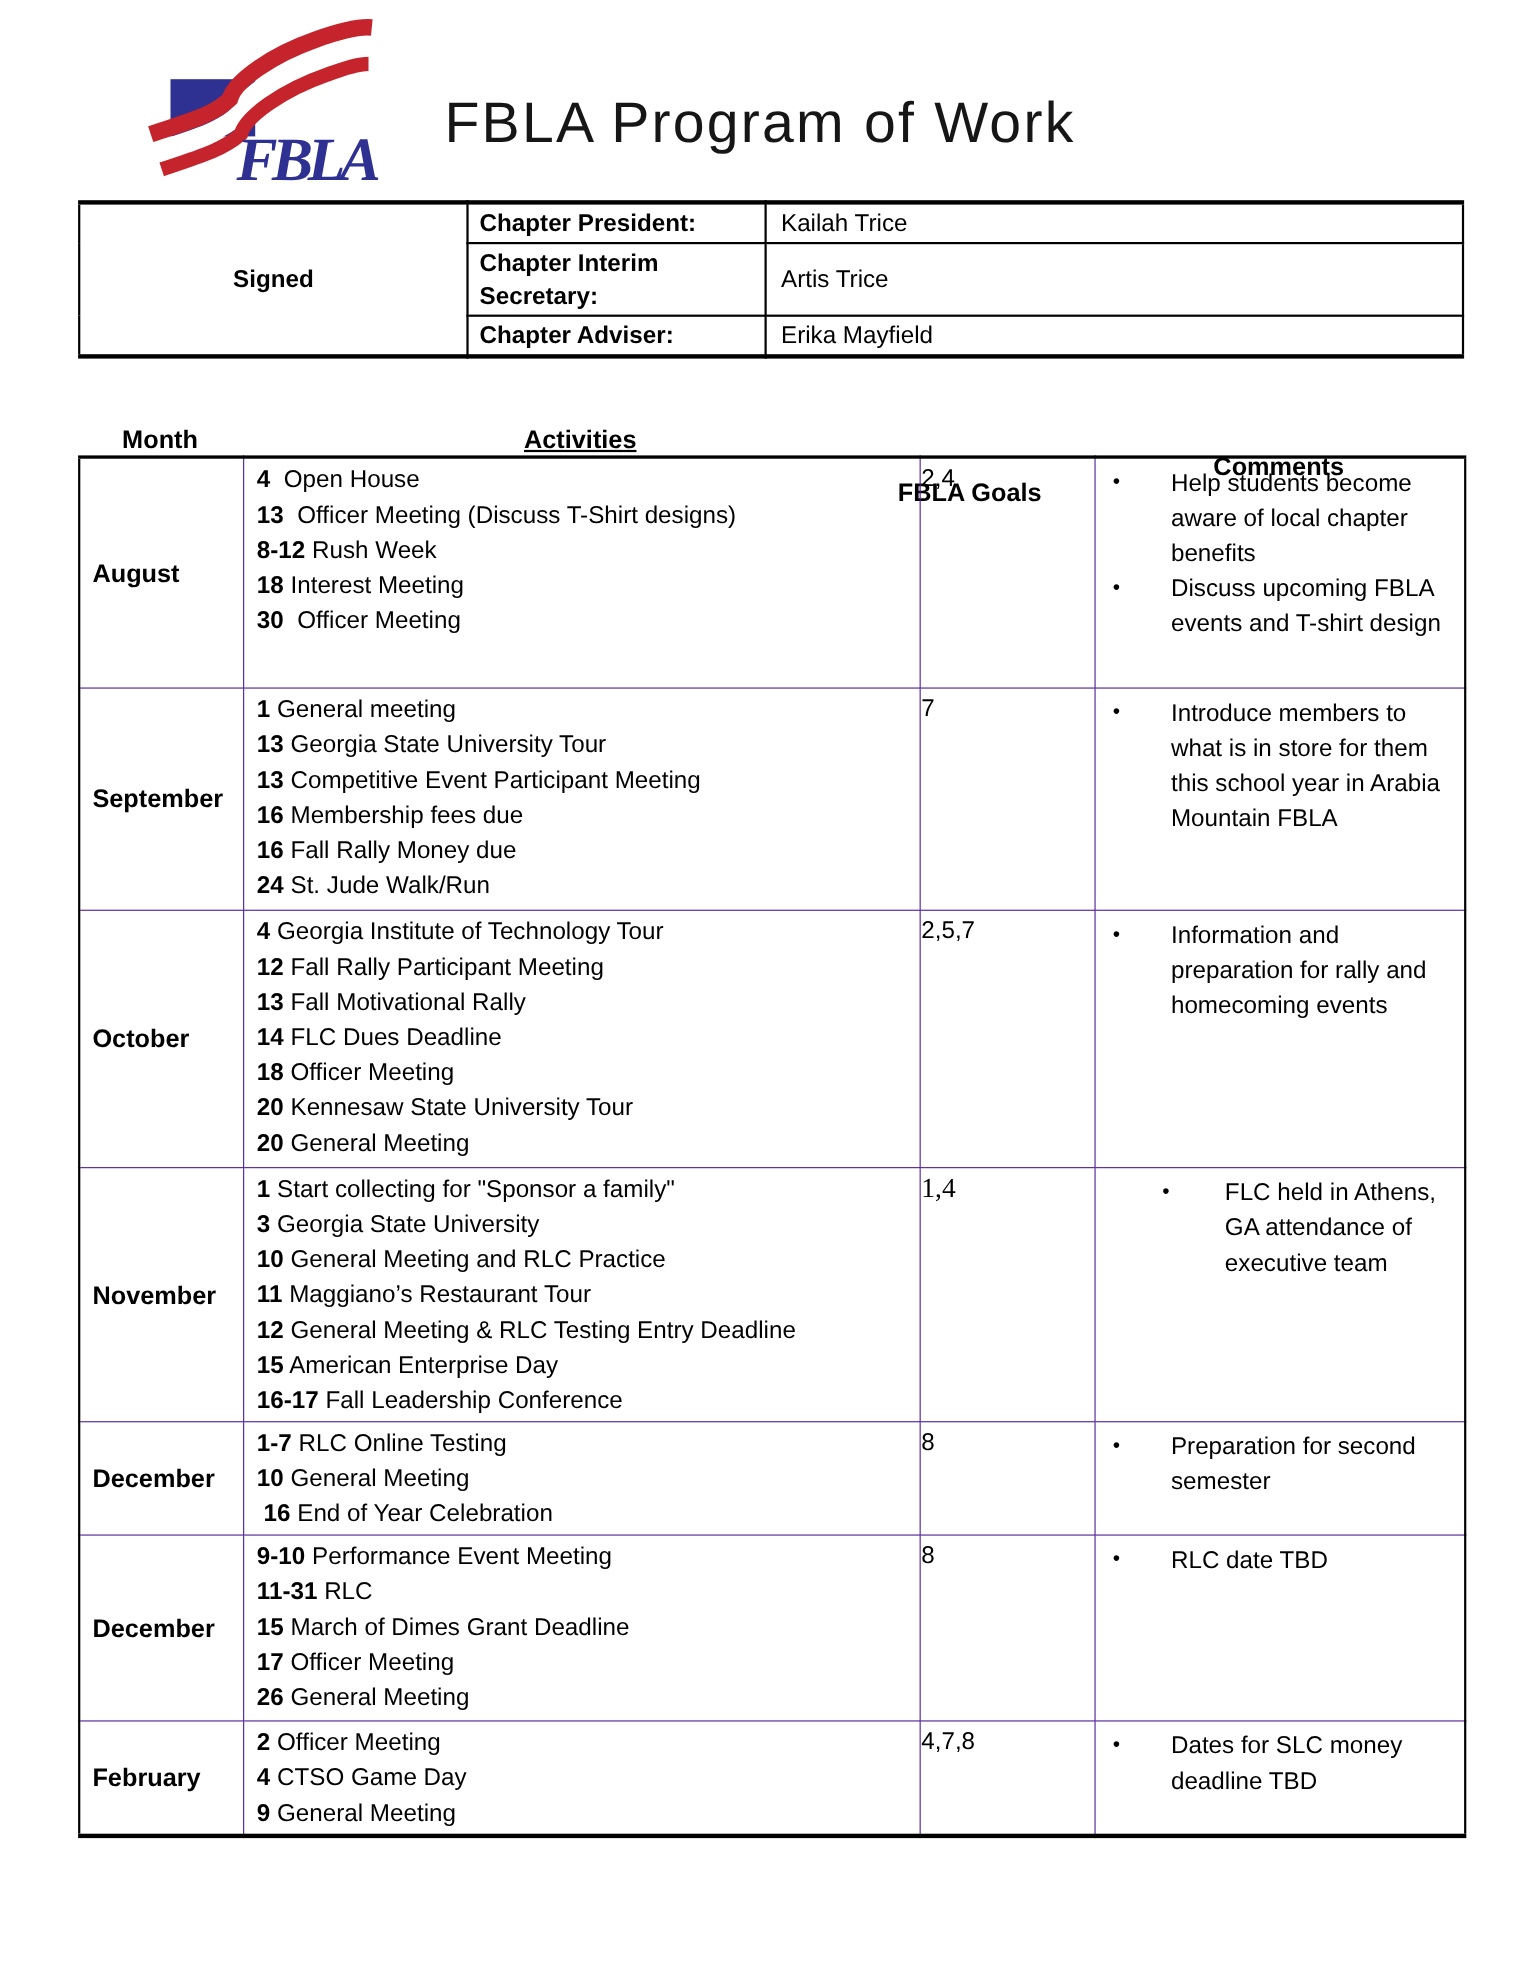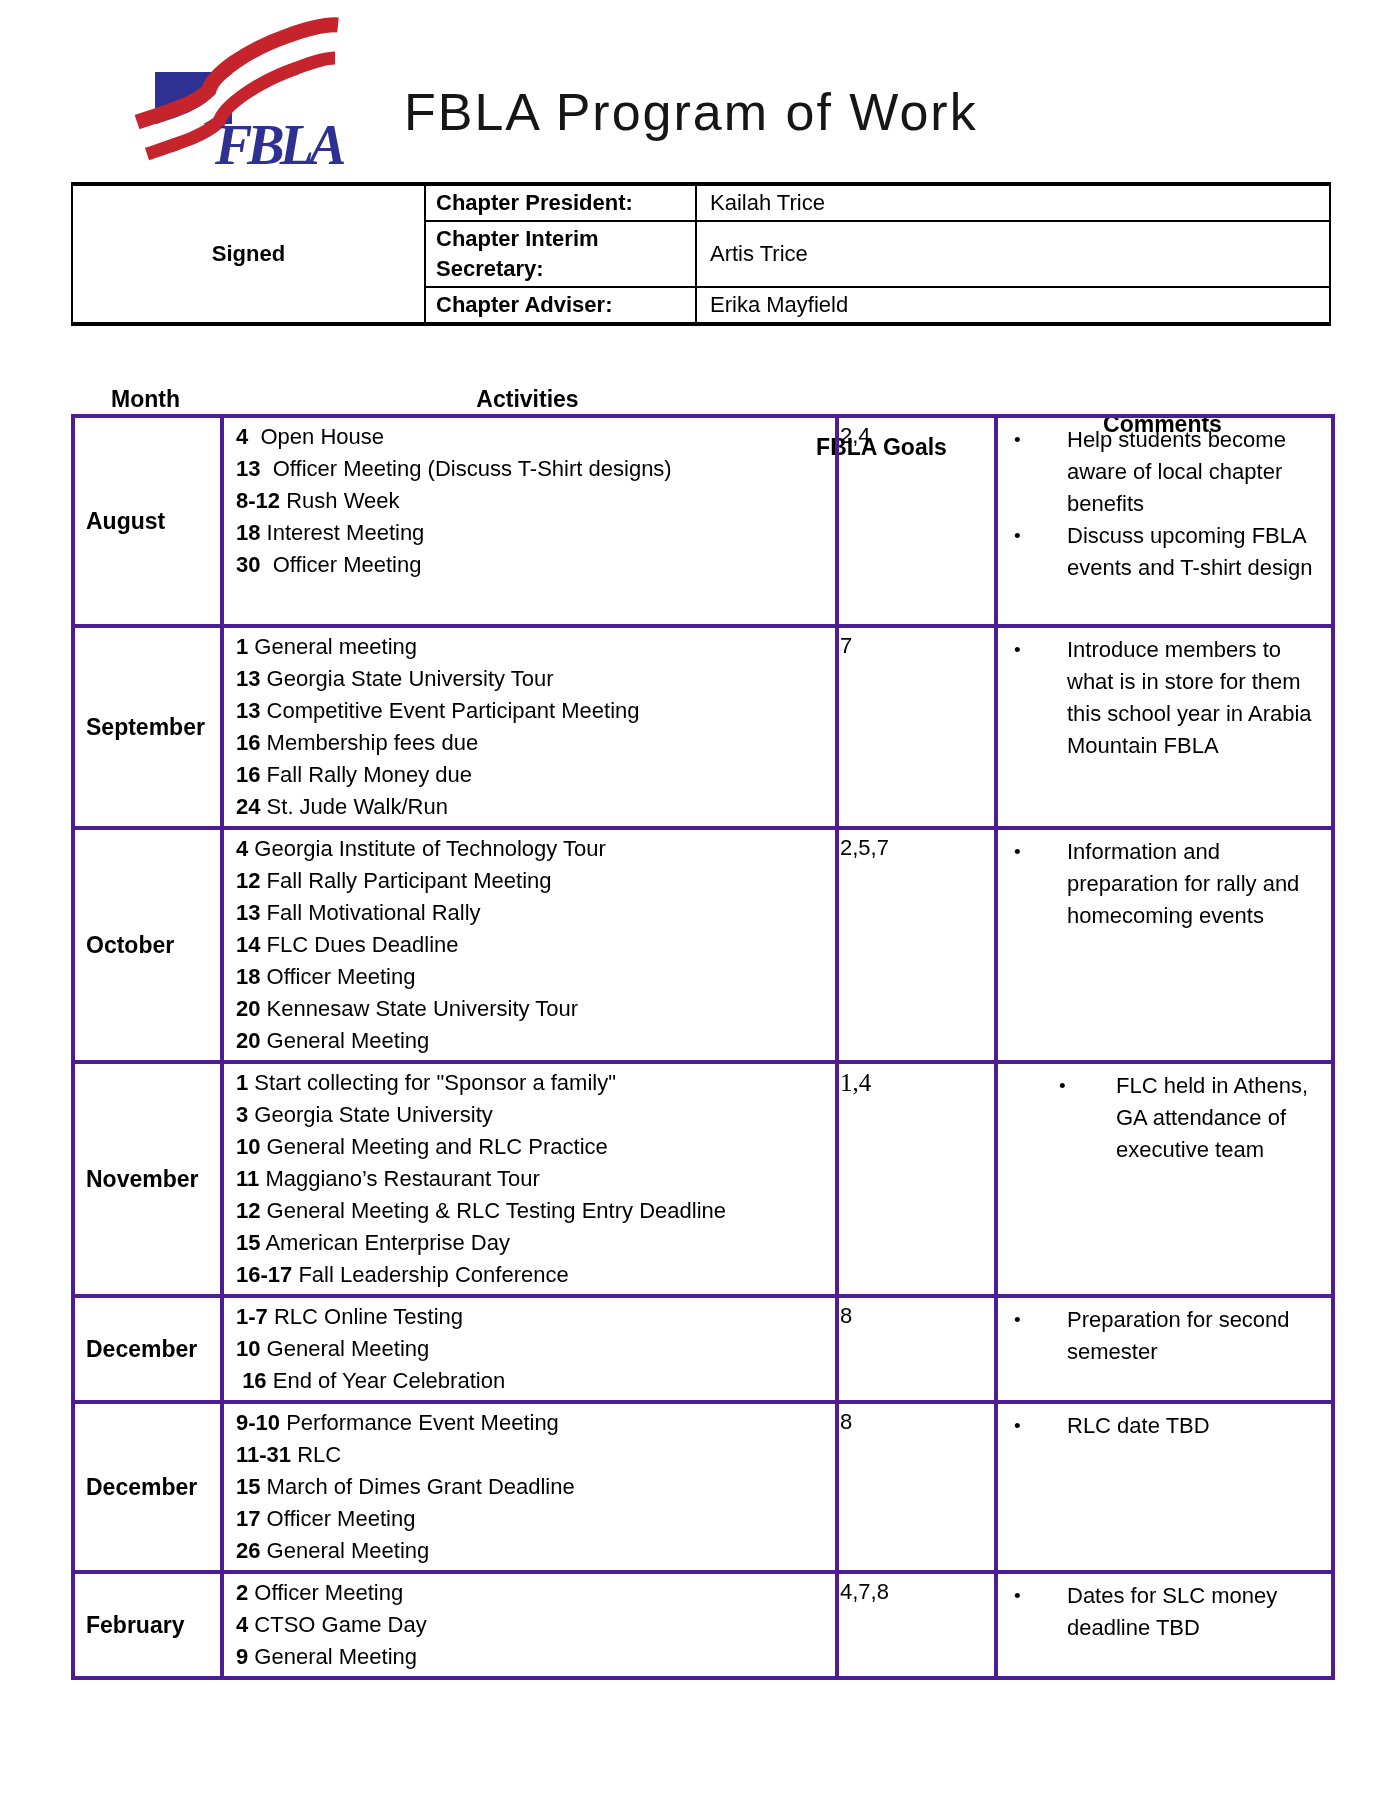--- a/index.html
+++ b/index.html
@@ -18,28 +18,28 @@
   #signed-table td.signed-label{text-align:center;font-weight:bold;}
   #signed-table td.field{font-weight:bold;padding:2px 6px 2px 10px;line-height:30px;}
   #signed-table td.value{padding:2px 6px 2px 13px;}
   #signed-table tr.sr0{height:36px;}
   #signed-table tr.sr1{height:66px;}
   #signed-table tr.sr2{height:37px;}
 
   
   .colhead{top:386px;font-weight:bold;font-size:23px;text-align:center;line-height:26px;}
   #h-month{left:71px;width:149px;}
-  #h-activities{left:220px;width:615px;}
+  #h-activities{left:220px;width:615px;text-decoration:underline;}
   #h-goals{left:802px;width:159px;margin-top:48px;}
   #h-comments{left:994px;width:337px;margin-top:25px;}
 
   
   #schedule-table{left:71px;top:414px;border-collapse:collapse;table-layout:fixed;width:1260px;
     border:2px solid #000;border-top-width:3px;border-bottom-width:4px;}
-  #schedule-table td{border:4px solid #4c1d95;vertical-align:top;}
+  #schedule-table td{border:1px solid #4c1d95;vertical-align:top;}
   #schedule-table td.month-cell{vertical-align:middle;font-weight:bold;font-size:23px;padding-left:11px;}
   #schedule-table td.acts-cell{padding:3px 4px 3px 12px;}
   .act{font-size:22px;line-height:32px;white-space:pre-wrap;}
   .act .day{font-weight:bold;}
   #schedule-table td.goals-cell{padding-top:5px;font-size:22px;}
   .goals-serif{font-family:"Liberation Serif",serif;font-size:25px;}
   #schedule-table td.comments-cell{padding-top:6px;}
   .c-item{display:flex;font-size:22px;line-height:32px;padding-left:15px;}
   .c-item .bullet{flex:none;width:31px;font-size:19px;}
   .c-item .c-text{flex:1;padding-right:6px;margin-left:22px;}

